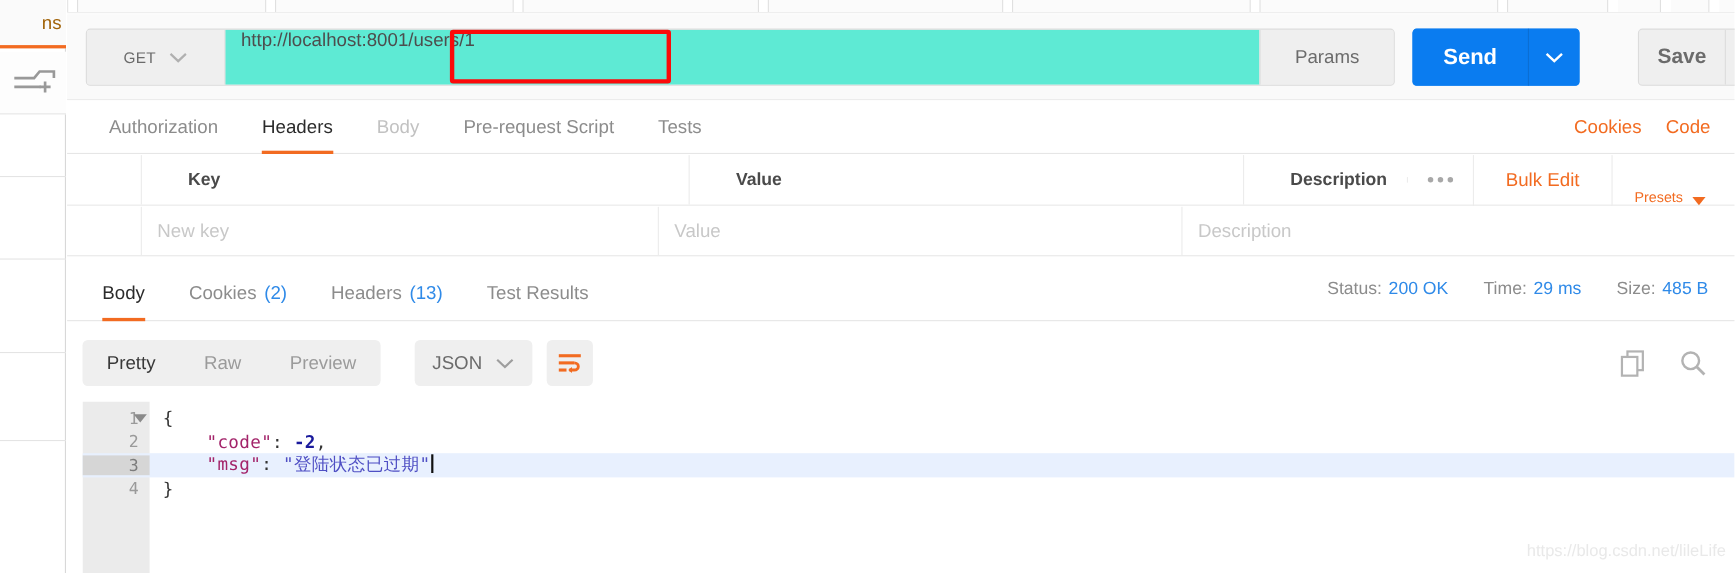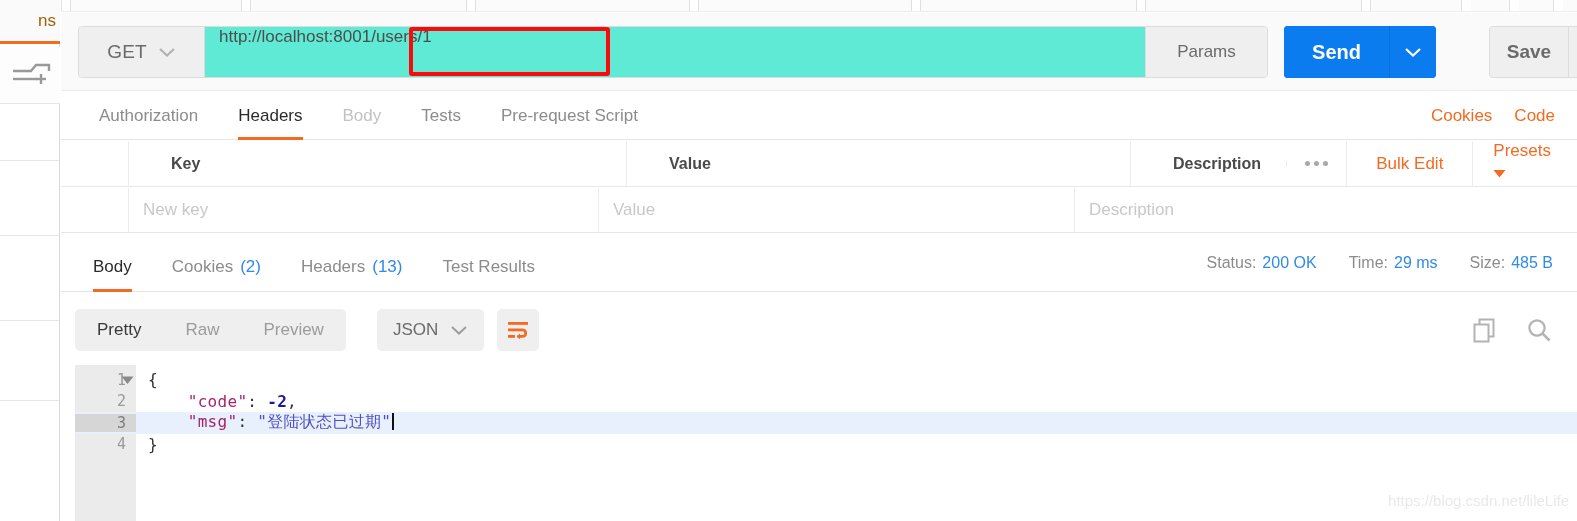--- a/index.html
+++ b/index.html
@@ -114,21 +114,21 @@
     width: 126px;
     display: flex;
     align-items: center;
     justify-content: center;
     gap: 11px;
     border-right: 1px solid #dcdcdc;
     background: #efefef;
     cursor: pointer;
   }
   .method-label {
-    font-size: 19px;
+    font-size: 14px;
     color: #6b6b6b;
     letter-spacing: .2px;
   }
   .url-input-cell {
     flex: 1;
     display: flex;
     align-items: flex-start;
     padding-left: 14px;
     background: #5eead4;
   }
@@ -343,28 +343,27 @@
     align-items: center;
     border-left: 1px solid #ececec;
     font-size: 17px;
     color: #f26b21;
     cursor: pointer;
   }
   .presets {
     padding: 0 20px 0 20px;
     height: 46px;
     display: flex;
-    align-items: flex-start;
+    align-items: flex-end;
     gap: 8px;
     border-left: 1px solid #ececec;
-    font-size: 17px;
+    font-size: 13px;
     color: #f26b21;
     cursor: pointer;
     margin-right: 6px;
-    flex-direction: column;
   }
 
   
   .resptabs {
     position: absolute;
     left: 0; top: 234px;
     width: 1516px; height: 58px;
     background: #ffffff;
     border-bottom: 1px solid #e6e6e6;
   }
@@ -626,22 +625,22 @@
           
         </div>
       </div>
     </div>
 
     <div class="reqtabs">
       <div class="reqtabs-list">
         <div class="reqtab">Authorization</div>
         <div class="reqtab active">Headers</div>
         <div class="reqtab dim">Body</div>
+        <div class="reqtab">Pre-request Script</div>
         <div class="reqtab">Tests</div>
-        <div class="reqtab">Pre-request Script</div>
       </div>
       <div class="reqtabs-right">
         <span class="link-orange">Cookies</span>
         <span class="link-orange">Code</span>
       </div>
     </div>
 
     <div class="htable">
       <div class="htable-head">
         <div class="hcell-check"></div>

